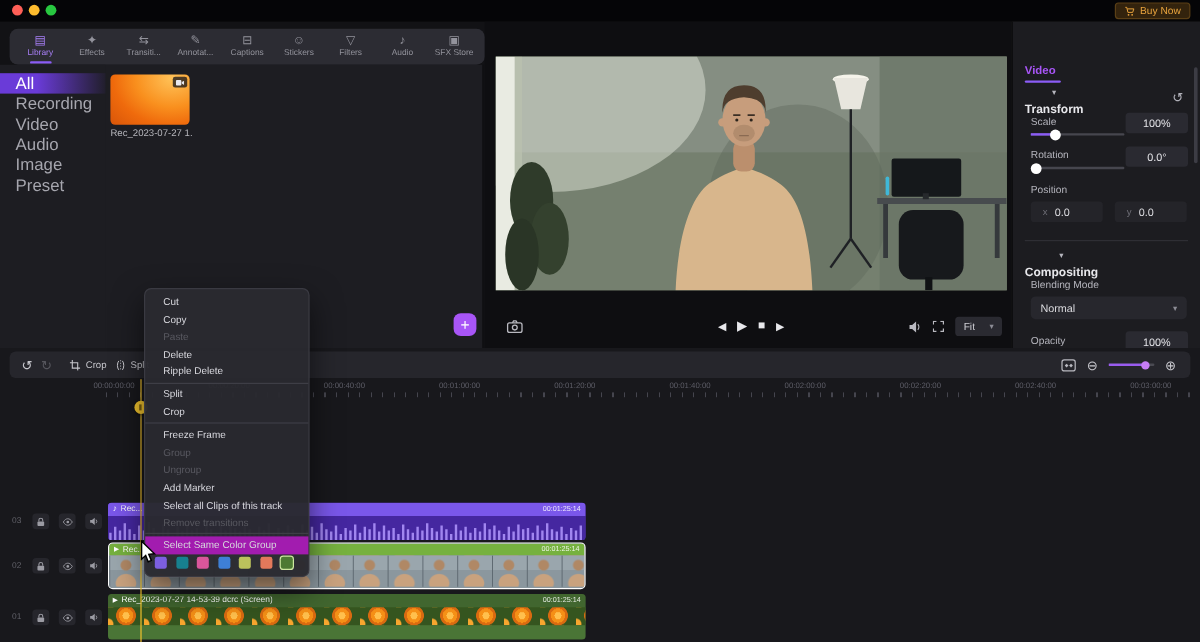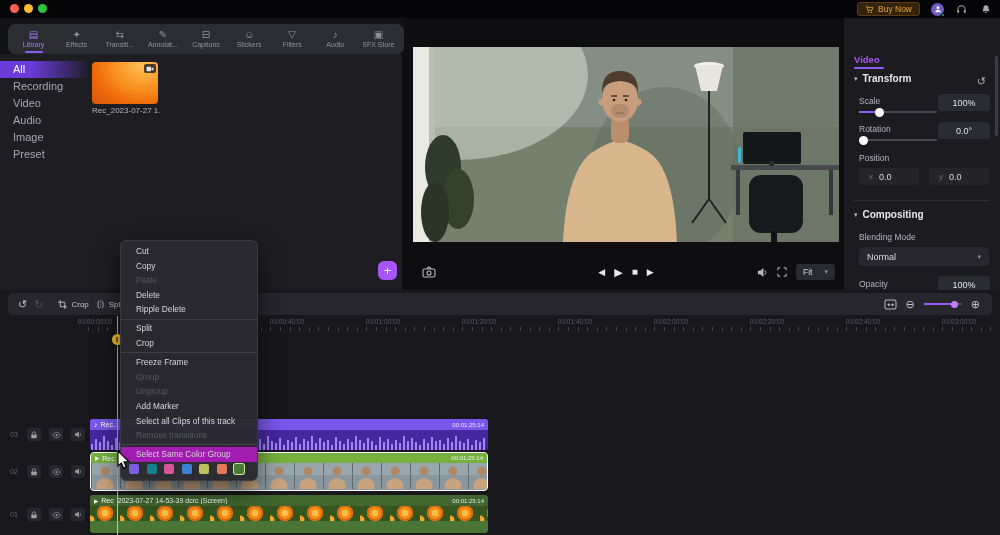--- a/index.html
+++ b/index.html
@@ -5,42 +5,42 @@
   * { margin:0; padding:0; box-sizing:border-box; }
   html,body { background:#000; }
   body { font-family:"Liberation Sans","DejaVu Sans",sans-serif; }
   #app { position:relative; width:1000px; height:535px; background:#121215; overflow:hidden; color:#ccc; }
 
   
   .titlebar{position:absolute;left:0;top:0;width:1000px;height:18px;background:#050507;}
   .tl{position:absolute;top:4px;width:9px;height:9px;border-radius:50%;}
   .tl.r{left:10px;background:#ff5f57}.tl.y{left:24px;background:#febc2e}.tl.g{left:38px;background:#28c840}
   .apptitle{position:absolute;left:0;right:0;top:3px;text-align:center;font-size:10px;color:#d3d3d8;}
-  .tbright{position:absolute;right:8px;top:2px;display:flex;align-items:center;gap:11px;height:14px;}
+  .tbright{position:absolute;right:8px;top:2px;display:flex;align-items:center;gap:11px;height:14px;flex-direction:column;}
   .buynow{display:flex;align-items:center;gap:4px;background:#33230d;border:1px solid #5a3f16;border-radius:3px;padding:1px 7px;color:#e8a33d;font-size:8.5px;cursor:pointer;}
   .tbicon{width:13px;height:13px;display:flex;align-items:center;justify-content:center;color:#a8a8b0;position:relative;}
   .avatar{width:13px;height:13px;border-radius:50%;background:#6e5bc8;display:flex;align-items:center;justify-content:center;position:relative;}
   .avatar .dot{position:absolute;right:-1px;bottom:-1px;width:4px;height:4px;border-radius:50%;background:#27c343;border:1px solid #050507;}
 
   
   .tabbar{position:absolute;left:8px;top:24px;width:396px;height:30px;background:#2c2c33;border-radius:7px;display:flex;align-items:stretch;padding:0 4px;}
   .tab{flex:1;display:flex;flex-direction:column;align-items:center;justify-content:center;gap:1px;position:relative;color:#93939c;cursor:pointer;}
   .tab .ticon{font-size:10px;line-height:10px;}
   .tab .tlabel{font-size:7px;white-space:nowrap;}
   .tab.active{color:#a87ff7;}
   .tab.active::after{content:"";position:absolute;bottom:1px;left:50%;transform:translateX(-50%);width:18px;height:2px;border-radius:1px;background:#8b5cf6;}
   .recordbtn{position:absolute;left:413px;top:26px;height:18px;background:#2e2e35;border:none;border-radius:4px;display:flex;align-items:center;gap:5px;padding:0 9px;color:#d6d6dc;font-size:8.5px;cursor:pointer;}
   .recdot{width:7px;height:7px;border-radius:50%;background:#e14b3b;}
   .chev{font-size:7px;color:#8d8d96;}
   .exportbtn{position:absolute;right:9px;top:26px;height:18px;width:74px;border:none;border-radius:9px;background:linear-gradient(180deg,#b36ef6,#9747f0);color:#fff;font-size:9px;display:flex;align-items:center;justify-content:center;gap:5px;cursor:pointer;}
 
   
   .libpanel{position:absolute;left:0;top:54px;width:403px;height:236px;background:#1d1d22;border-right:1px solid #0a0a0c;}
   .sidebar{position:absolute;left:0;top:0;width:88px;height:236px;background:#1d1d22;padding-top:7px;}
-  .sbitem{height:17px;line-height:17px;padding-left:13px;font-size:11px;color:#a6a6ae;cursor:pointer;white-space:nowrap;}
+  .sbitem{height:17px;line-height:17px;padding-left:13px;font-size:14px;color:#a6a6ae;cursor:pointer;white-space:nowrap;}
   .sbitem.active{background:linear-gradient(90deg,#6a3bd8 0%,#6a3bd8 35%,rgba(106,59,216,0.05) 100%);color:#fff;}
   .thumb{position:absolute;left:92px;top:8px;width:66px;height:42px;border-radius:4px;cursor:pointer;
     background:radial-gradient(120% 150% at 78% 8%,#ffc258 0%,#f9901e 38%,#ef6a0c 62%,#cf4d08 100%);}
   .thumb .badge{position:absolute;right:2px;top:2px;width:12px;height:9px;border-radius:2px;background:rgba(18,18,24,.75);display:flex;align-items:center;justify-content:center;}
   .thumblabel{position:absolute;left:92px;top:52px;width:68px;font-size:8px;color:#b6b6bc;white-space:nowrap;overflow:hidden;}
   .addbtn{position:absolute;left:378px;top:207px;width:19px;height:19px;border:none;border-radius:6px;background:#a855f7;color:#fff;font-size:13px;line-height:17px;text-align:center;cursor:pointer;}
 
   
   .preview{position:absolute;left:404px;top:18px;width:439px;height:272px;background:#0e0e11;}
   .canvas{position:absolute;left:9px;top:29px;width:426px;height:195px;overflow:hidden;background:#75806f;}
@@ -55,21 +55,21 @@
   .midctrl{position:absolute;left:0;right:0;top:2px;display:flex;justify-content:center;align-items:center;gap:9px;}
   .pbtn{background:none;border:none;color:#e8e8ec;cursor:pointer;padding:0;line-height:16px;}
   .rightctrl{position:absolute;right:4px;top:2px;display:flex;align-items:center;gap:9px;}
   .fitbox{display:flex;align-items:center;gap:12px;background:#2a2a31;border-radius:3px;height:16px;padding:0 7px;font-size:8.5px;color:#cfcfd5;cursor:pointer;}
   .icobtn{background:none;border:none;color:#b9b9c0;cursor:pointer;padding:0;display:flex;}
 
   
   .props{position:absolute;left:843px;top:18px;width:157px;height:272px;background:#1c1c20;border-left:1px solid #0a0a0c;overflow:hidden;}
   .ptab{position:absolute;left:10px;top:36px;font-size:9.5px;color:#a855f7;font-weight:bold;}
   .ptab::after{content:"";position:absolute;left:0;top:13px;width:30px;height:2px;background:#8b5cf6;border-radius:1px;}
-  .sechead{position:absolute;left:10px;font-size:10px;font-weight:bold;color:#e8e8ec;display:flex;gap:5px;align-items:center;cursor:pointer;}
+  .sechead{position:absolute;left:10px;font-size:10px;font-weight:bold;color:#e8e8ec;display:flex;gap:5px;align-items:center;cursor:pointer;flex-direction:column;}
   .sechead .arr{font-size:7px;color:#b6b6be;}
   .resetbtn{position:absolute;right:14px;top:57px;background:none;border:none;color:#b0b0b8;font-size:11px;cursor:pointer;}
   .plabel{position:absolute;left:15px;font-size:8.5px;color:#b4b4bc;}
   .pslider{position:absolute;left:15px;width:78px;height:2px;background:#46464e;border-radius:1px;cursor:pointer;}
   .pslider .fill{position:absolute;left:0;top:0;height:2px;background:#8b5cf6;}
   .pslider .knob{position:absolute;top:-3.5px;width:9px;height:9px;border-radius:50%;background:#fff;}
   .valbox{position:absolute;width:52px;height:17px;background:#2a2a31;border-radius:3px;color:#e2e2e6;font-size:9px;display:flex;align-items:center;justify-content:center;cursor:text;}
   .posbox{position:absolute;width:60px;height:17px;background:#242429;border-radius:3px;display:flex;align-items:center;gap:6px;padding-left:10px;font-size:9px;color:#dcdce0;cursor:text;}
   .posbox .ax{color:#6e6e76;font-size:8px;}
   .pdivider{position:absolute;left:10px;right:10px;height:1px;background:#2e2e34;}

